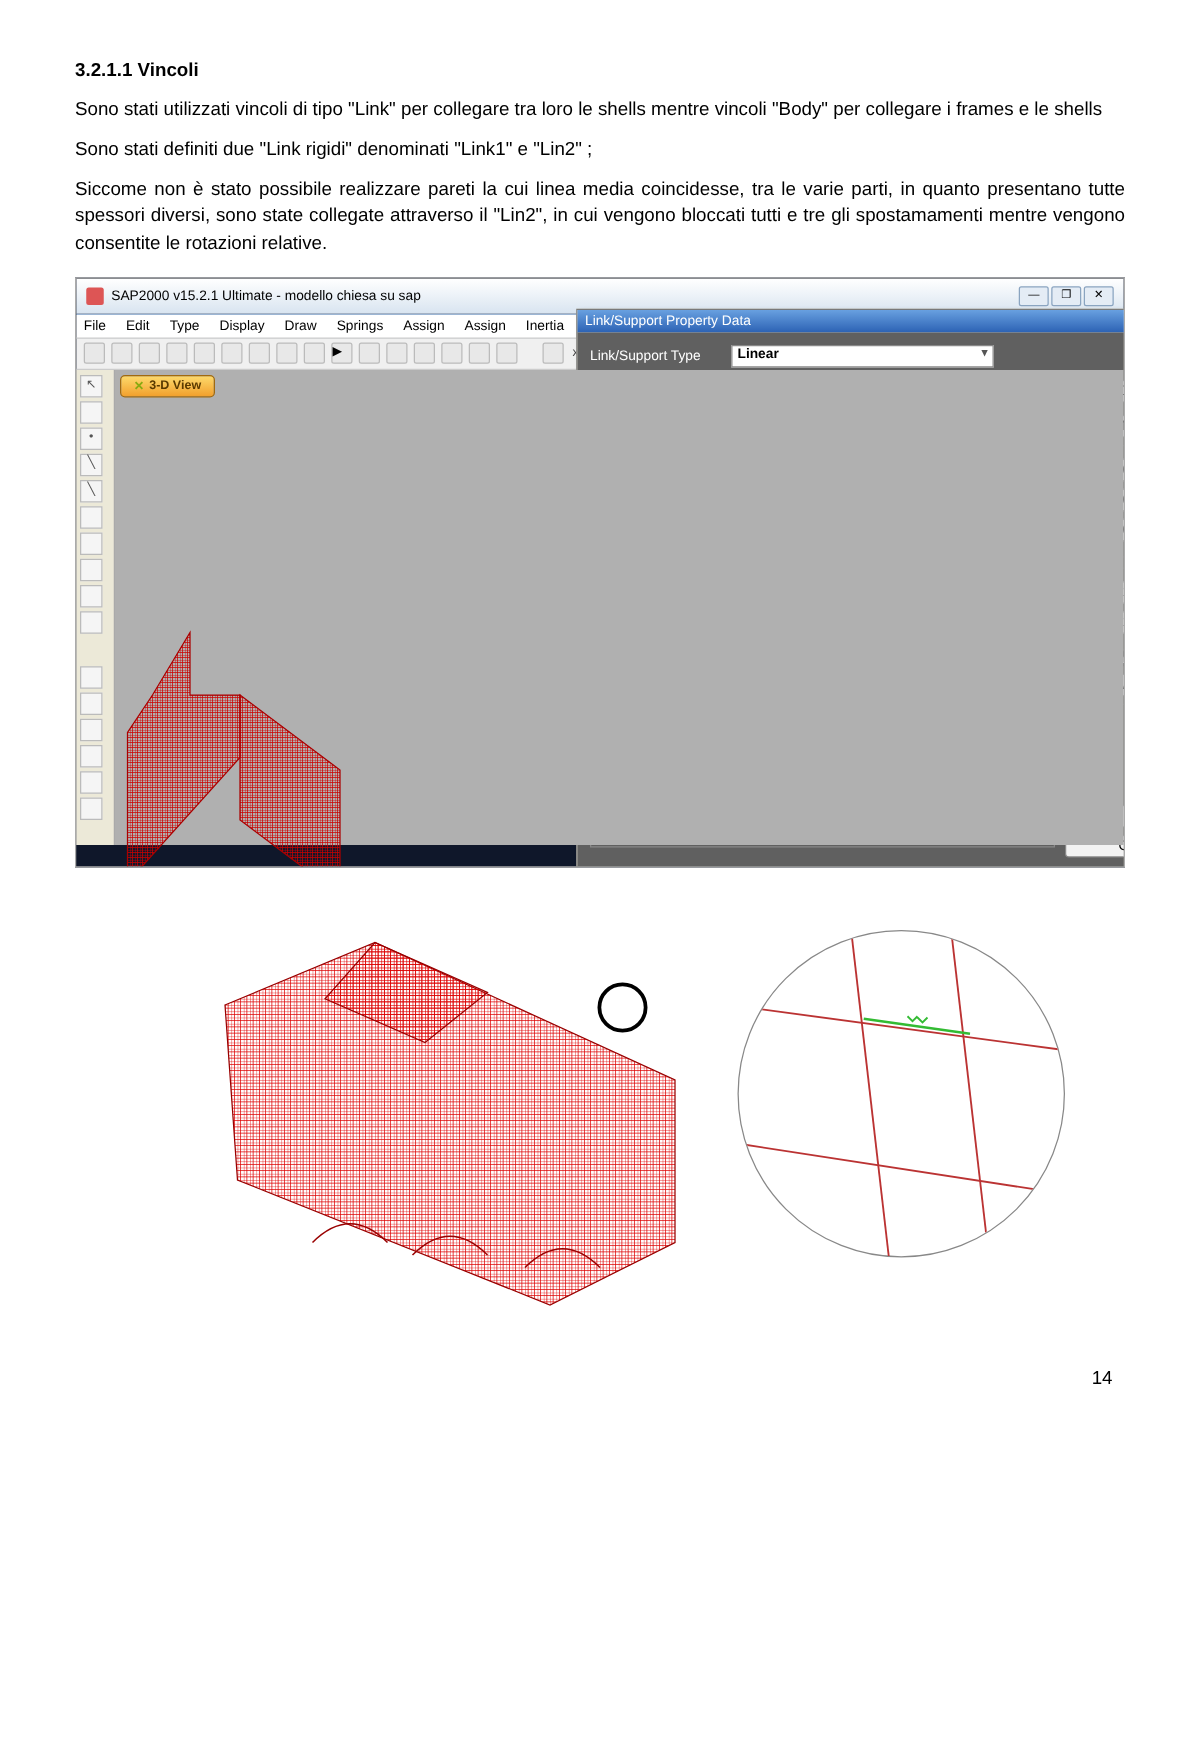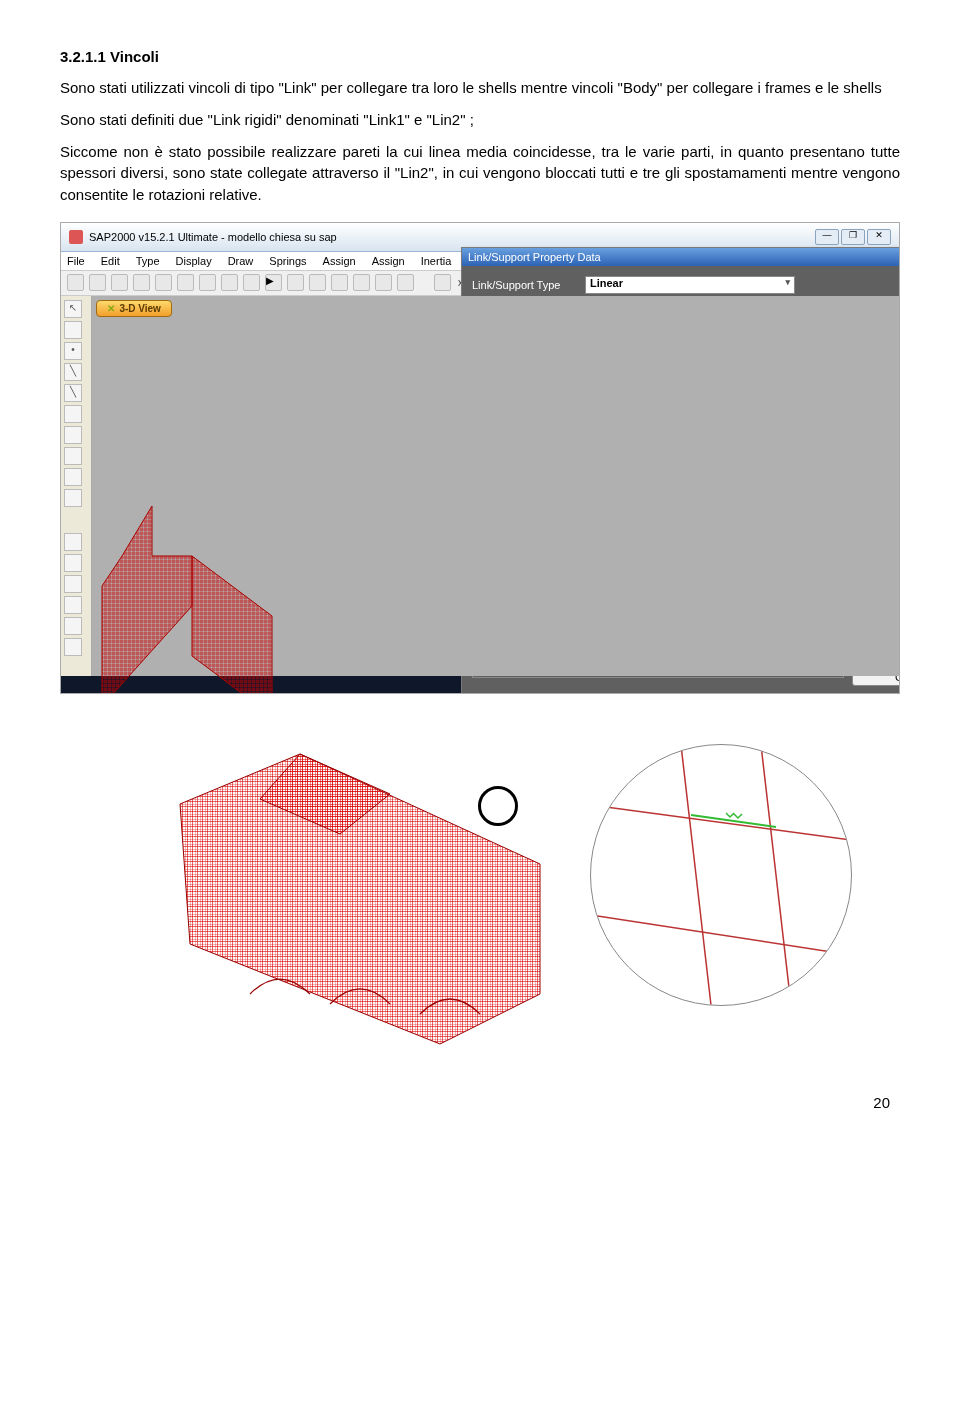--- a/index.html
+++ b/index.html
@@ -552,13 +552,13 @@
       <line x1="0" y1="60" x2="260" y2="95" stroke="#b33" stroke-width="1.5"></line>
       <line x1="0" y1="170" x2="260" y2="210" stroke="#b33" stroke-width="1.5"></line>
       <line x1="90" y1="0" x2="120" y2="260" stroke="#b33" stroke-width="1.5"></line>
       <line x1="170" y1="0" x2="200" y2="260" stroke="#b33" stroke-width="1.5"></line>
       <line x1="100" y1="70" x2="185" y2="82" stroke="#3b3" stroke-width="2"></line>
       <path d="M135,68 l4,4 l4,-4 M143,69 l4,4 l4,-4" stroke="#3b3" stroke-width="1.5" fill="none"></path>
     </svg>
   </div>
 </div>
 
-<div class="pagenum">20</div>
+<div class="pagenum">14</div>
 
 </body></html>

